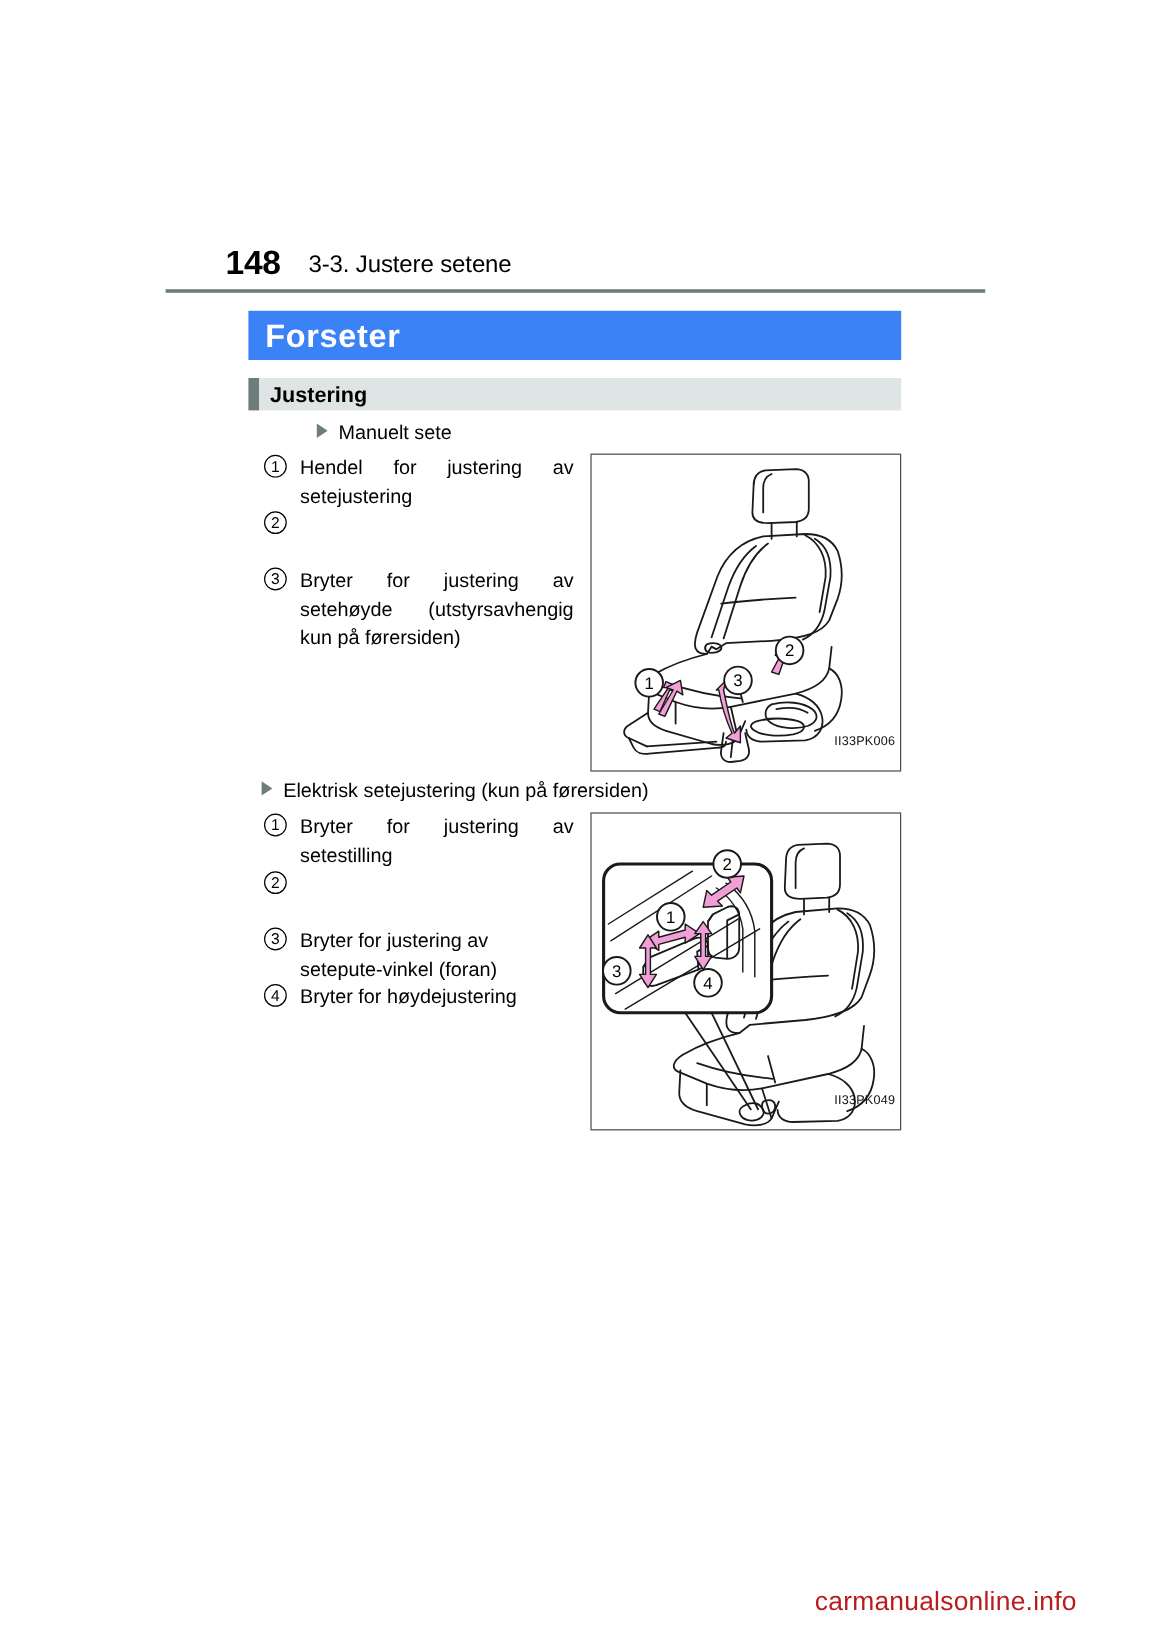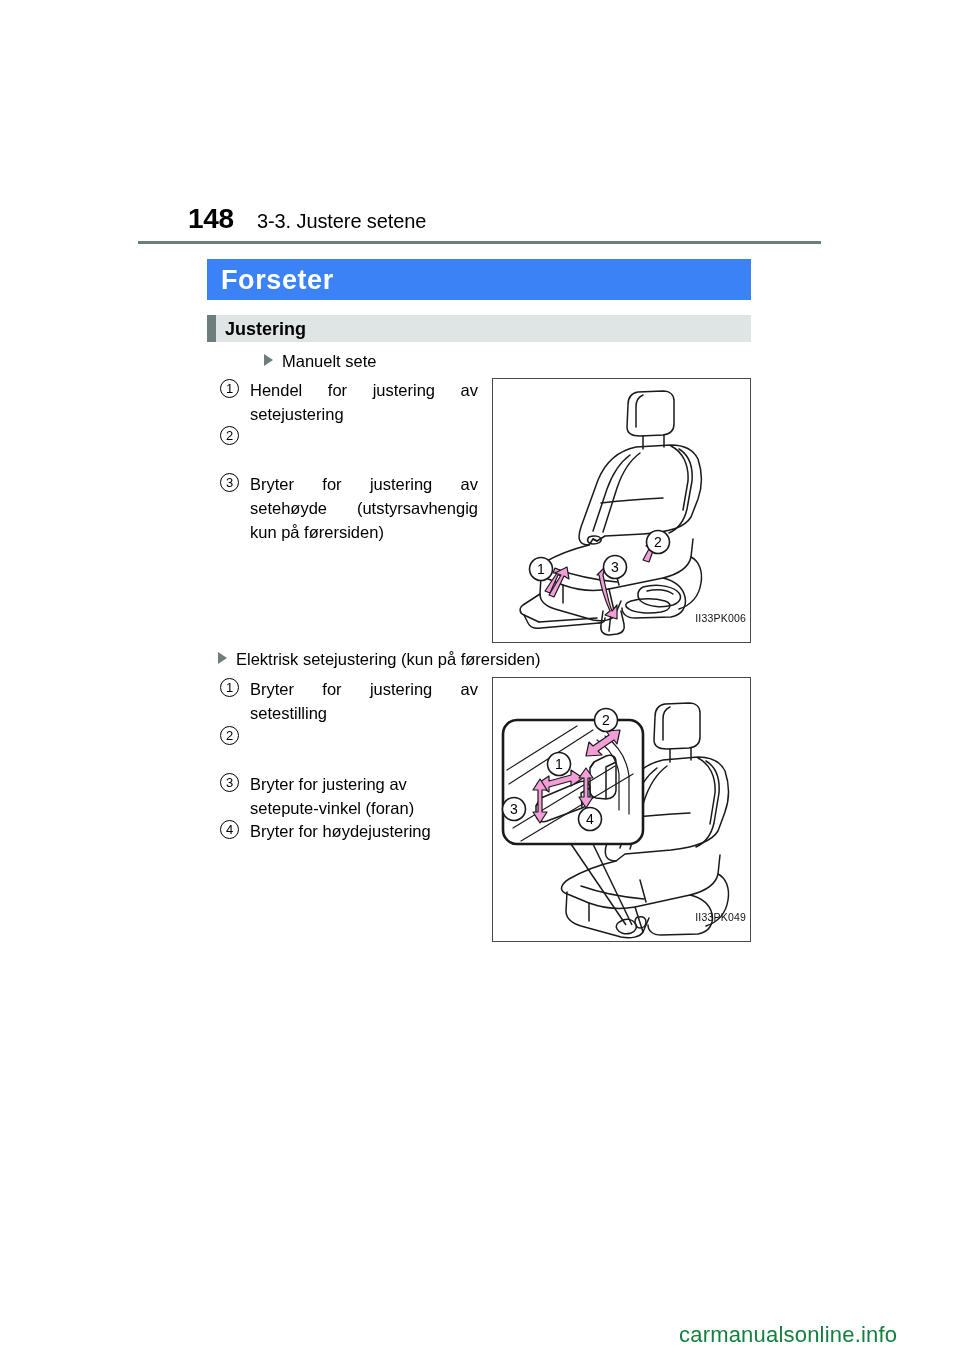--- a/index.html
+++ b/index.html
@@ -169,21 +169,21 @@
     margin-left: 46px;
   }
   .figure svg { display: block; }
 
   
   .watermark {
     position: absolute;
     left: 679px;
     top: 1322px;
     font-size: 22px;
-    color: #15803d;
+    color: #b91c1c;
     letter-spacing: 0.2px;
     line-height: 26px;
     white-space: nowrap;
   }
 </style>
 </head>
 <body>
 
 <div class="page">
 

